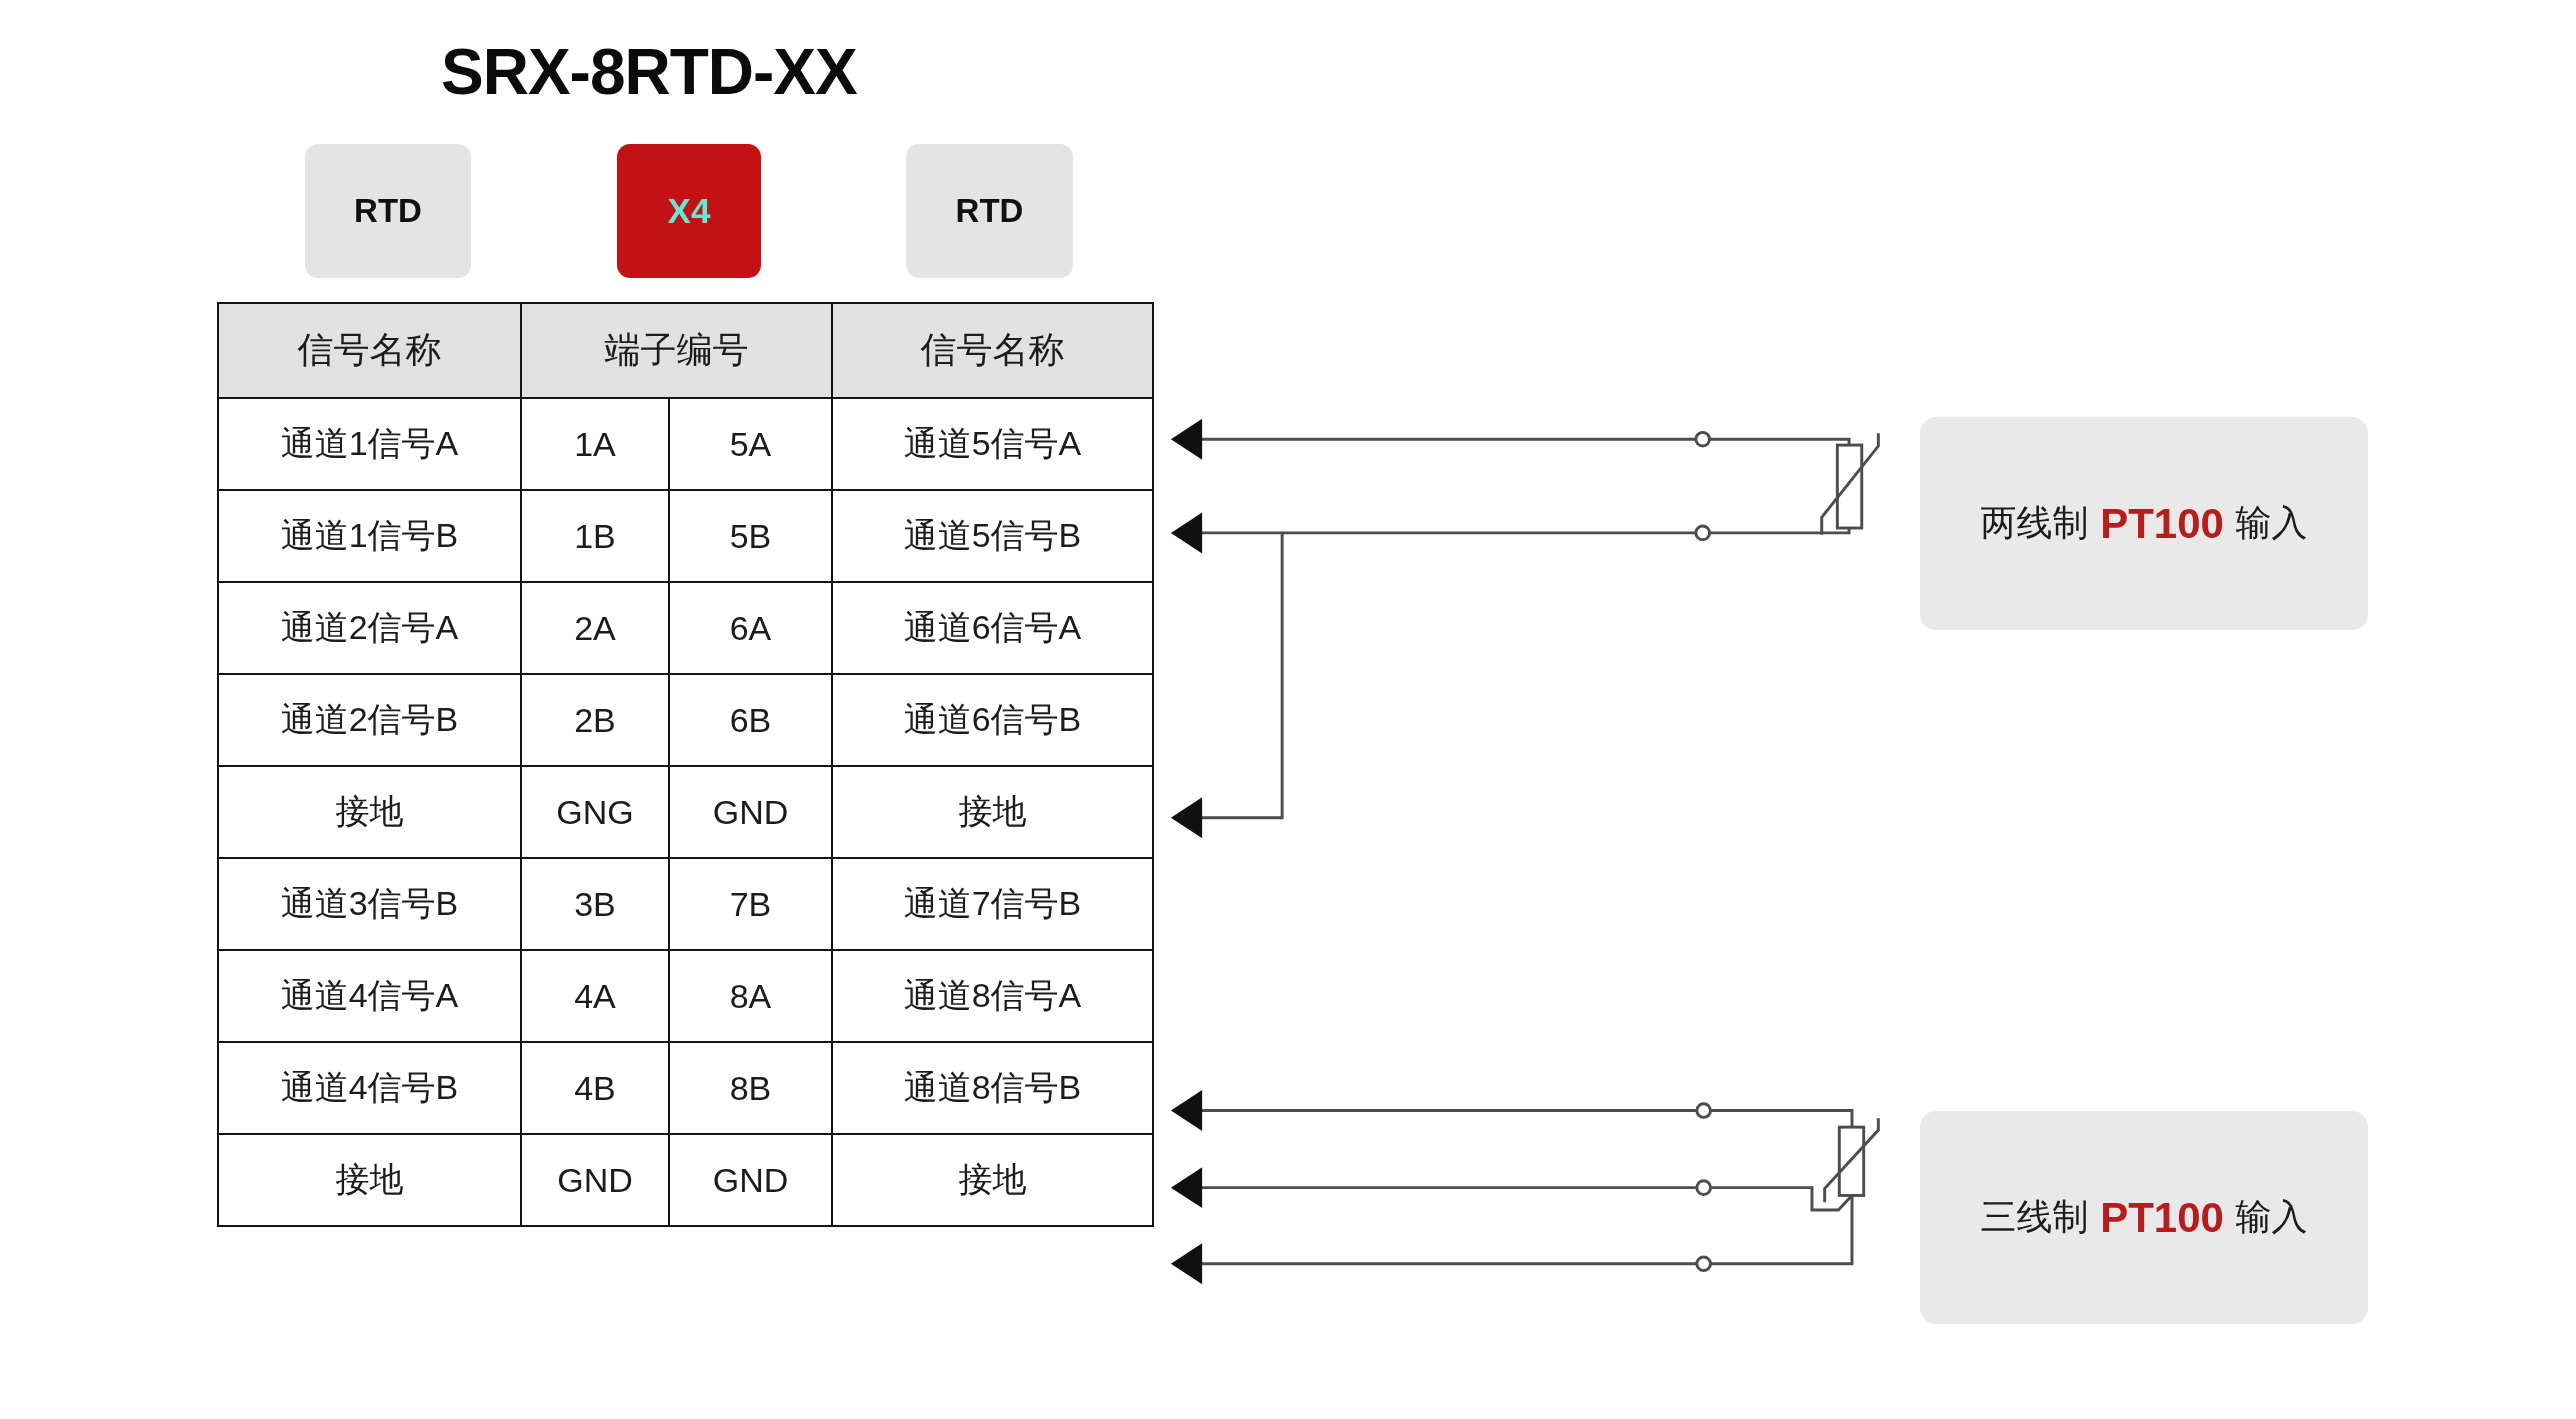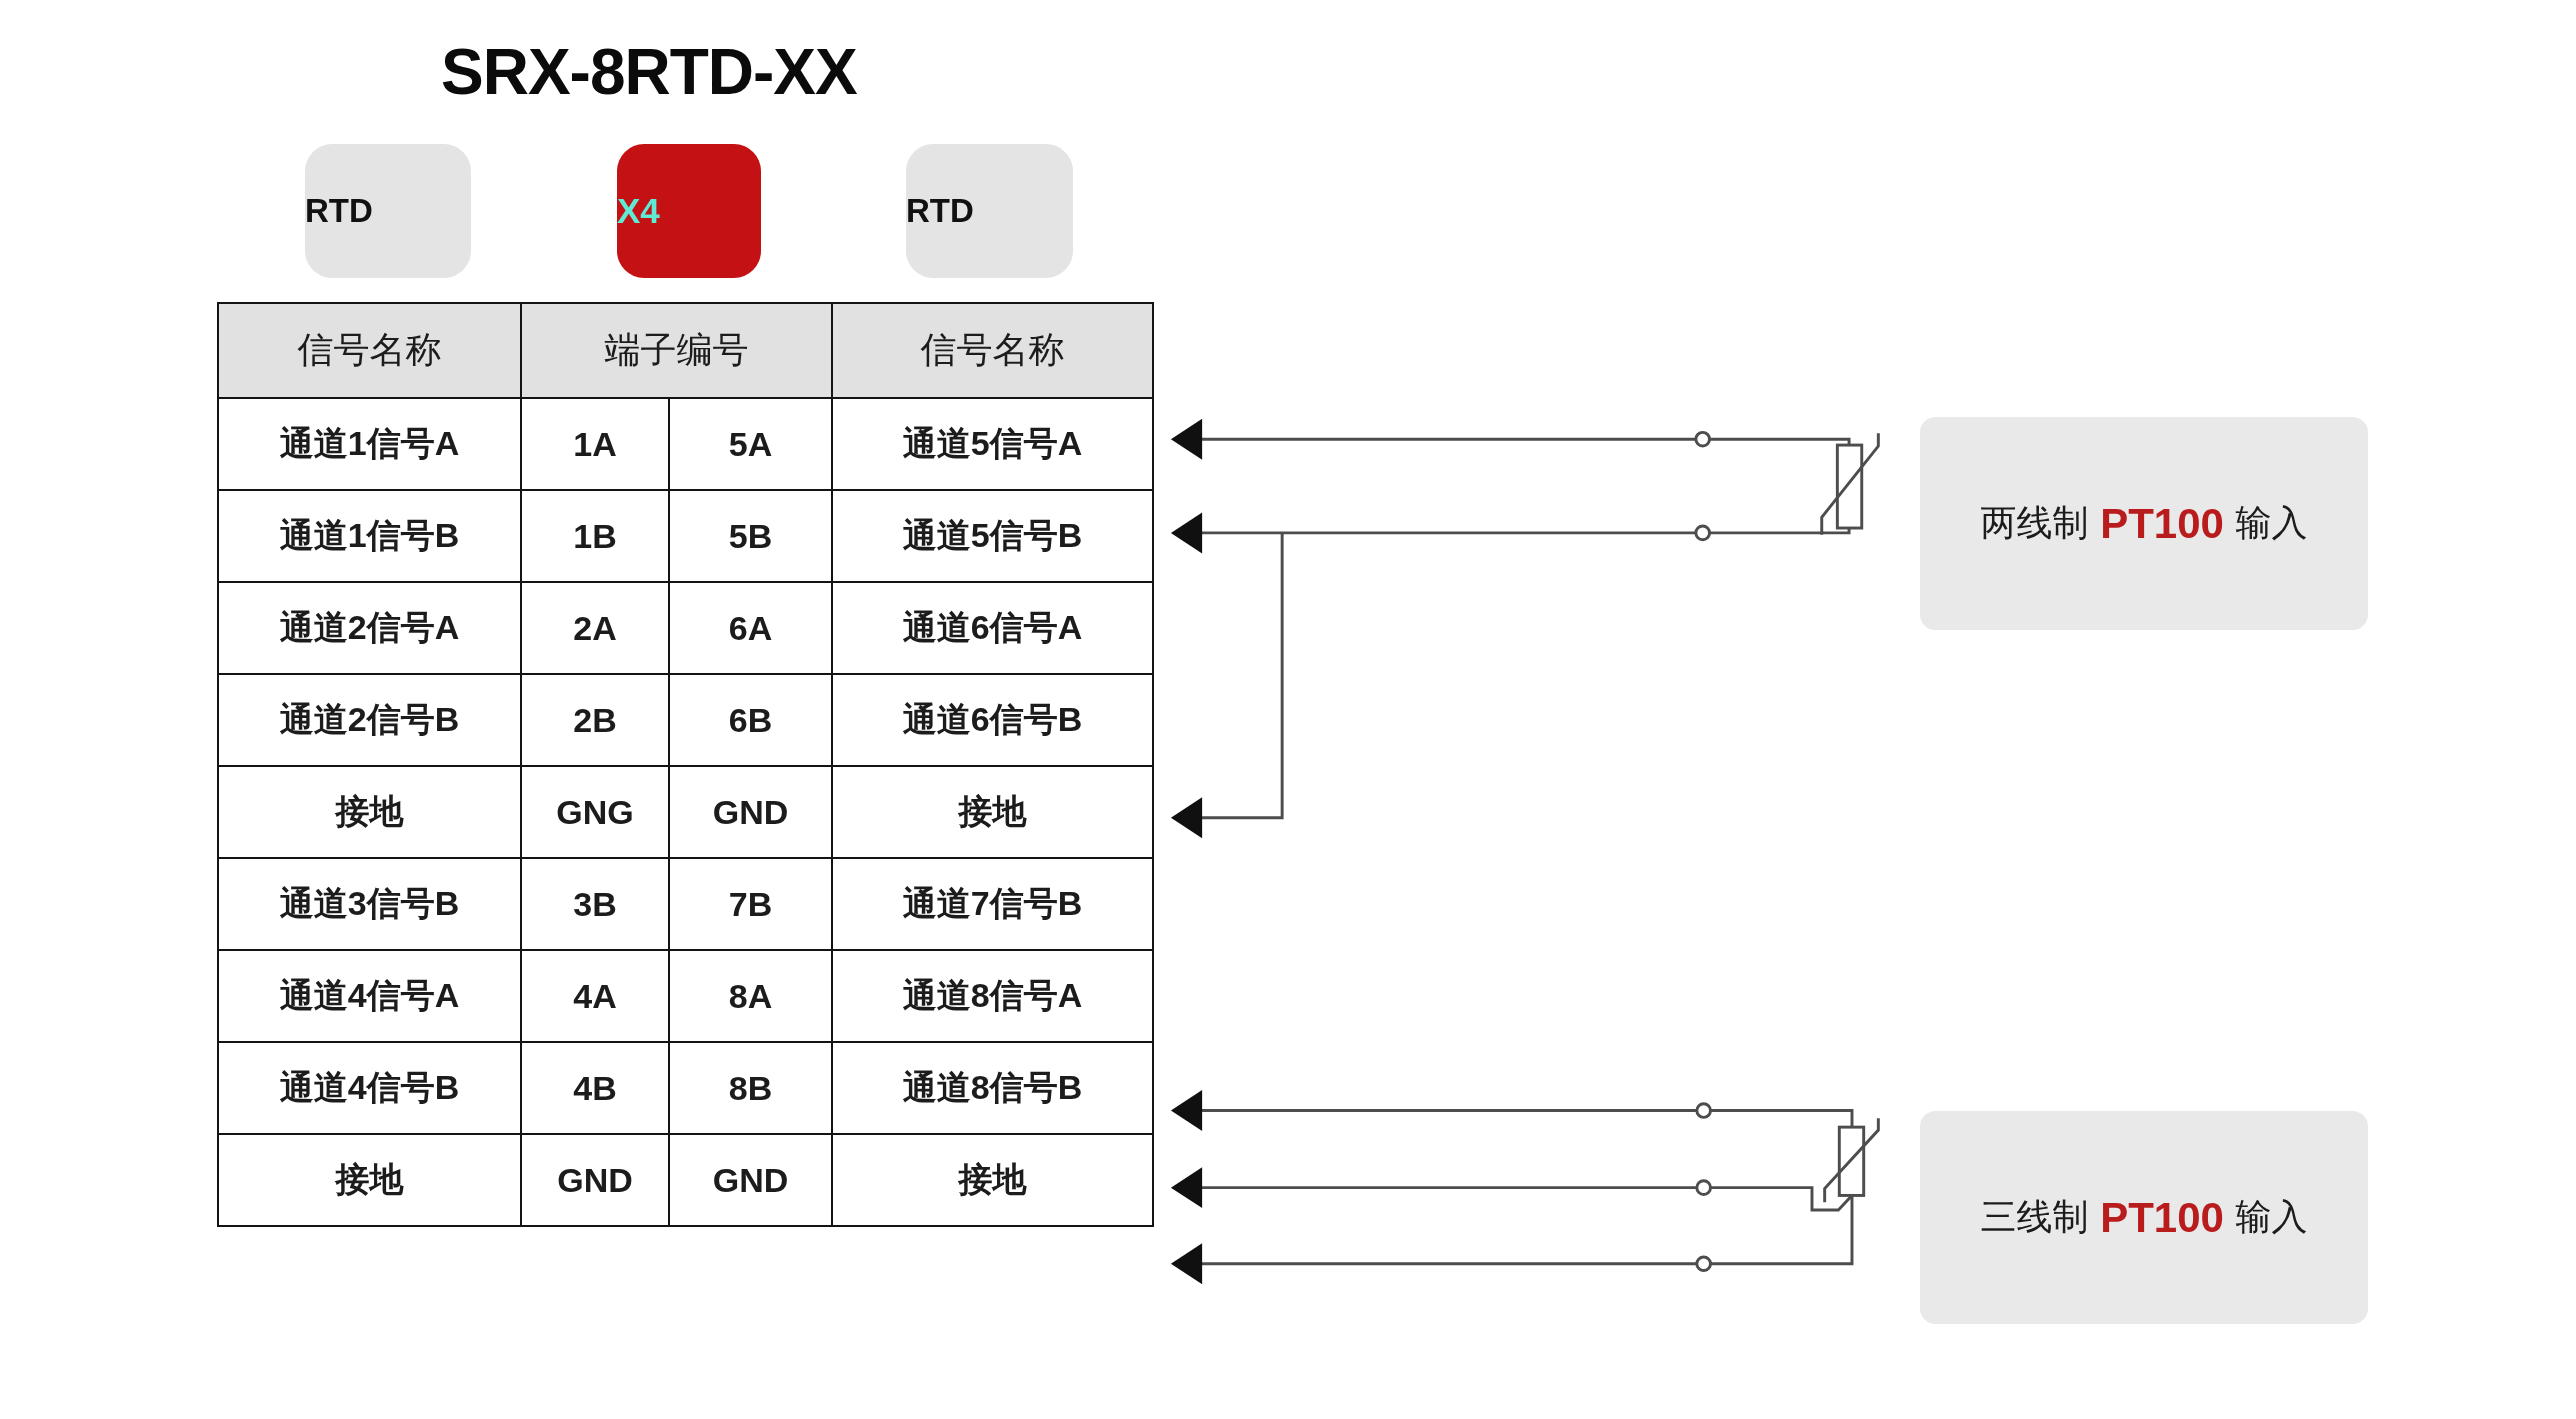--- a/index.html
+++ b/index.html
@@ -12,22 +12,22 @@
   }
   
   .title{
     position:absolute;left:441px;top:35px;
     font-size:64px;font-weight:900;letter-spacing:-1px;color:#0b0b0b;
     white-space:nowrap;
   }
   
   .badge{
     position:absolute;top:144px;height:134px;
-    border-radius:27px;
-    display:flex;align-items:center;
+    border-radius:13px;
+    display:flex;align-items:center;justify-content:center;
     font-weight:bold;
   }
   .badge.gray{background:#e4e4e4;color:#111;font-size:33px;}
   .badge.red{background:#c41114;color:#5eead4;font-size:35px;}
   #badge-rtd-left{left:305px;width:166px;}
   #badge-x4{left:617px;width:144px;}
   #badge-rtd-right{left:906px;width:167px;}
   
   .tablewrap{position:absolute;left:217px;top:302px;}
   table.term{
@@ -40,21 +40,21 @@
     padding:0;
     color:#1c1c1c;
     overflow:hidden;white-space:nowrap;
   }
   table.term th{
     background:#e1e1e1;
     font-size:36px;font-weight:normal;
     height:93px;
   }
   table.term td{
-    font-size:34px;font-weight:bold;
+    font-size:34px;font-weight:normal;
     height:90px;
     margin-left:31px;
   }
   
   .labelbox{
     position:absolute;left:1920px;width:448px;height:213px;
     background:#e9e9e9;border-radius:15.6px;
     display:flex;align-items:center;justify-content:center;
     font-size:36px;color:#1c1c1c;white-space:nowrap;margin-top:25px;
   }

